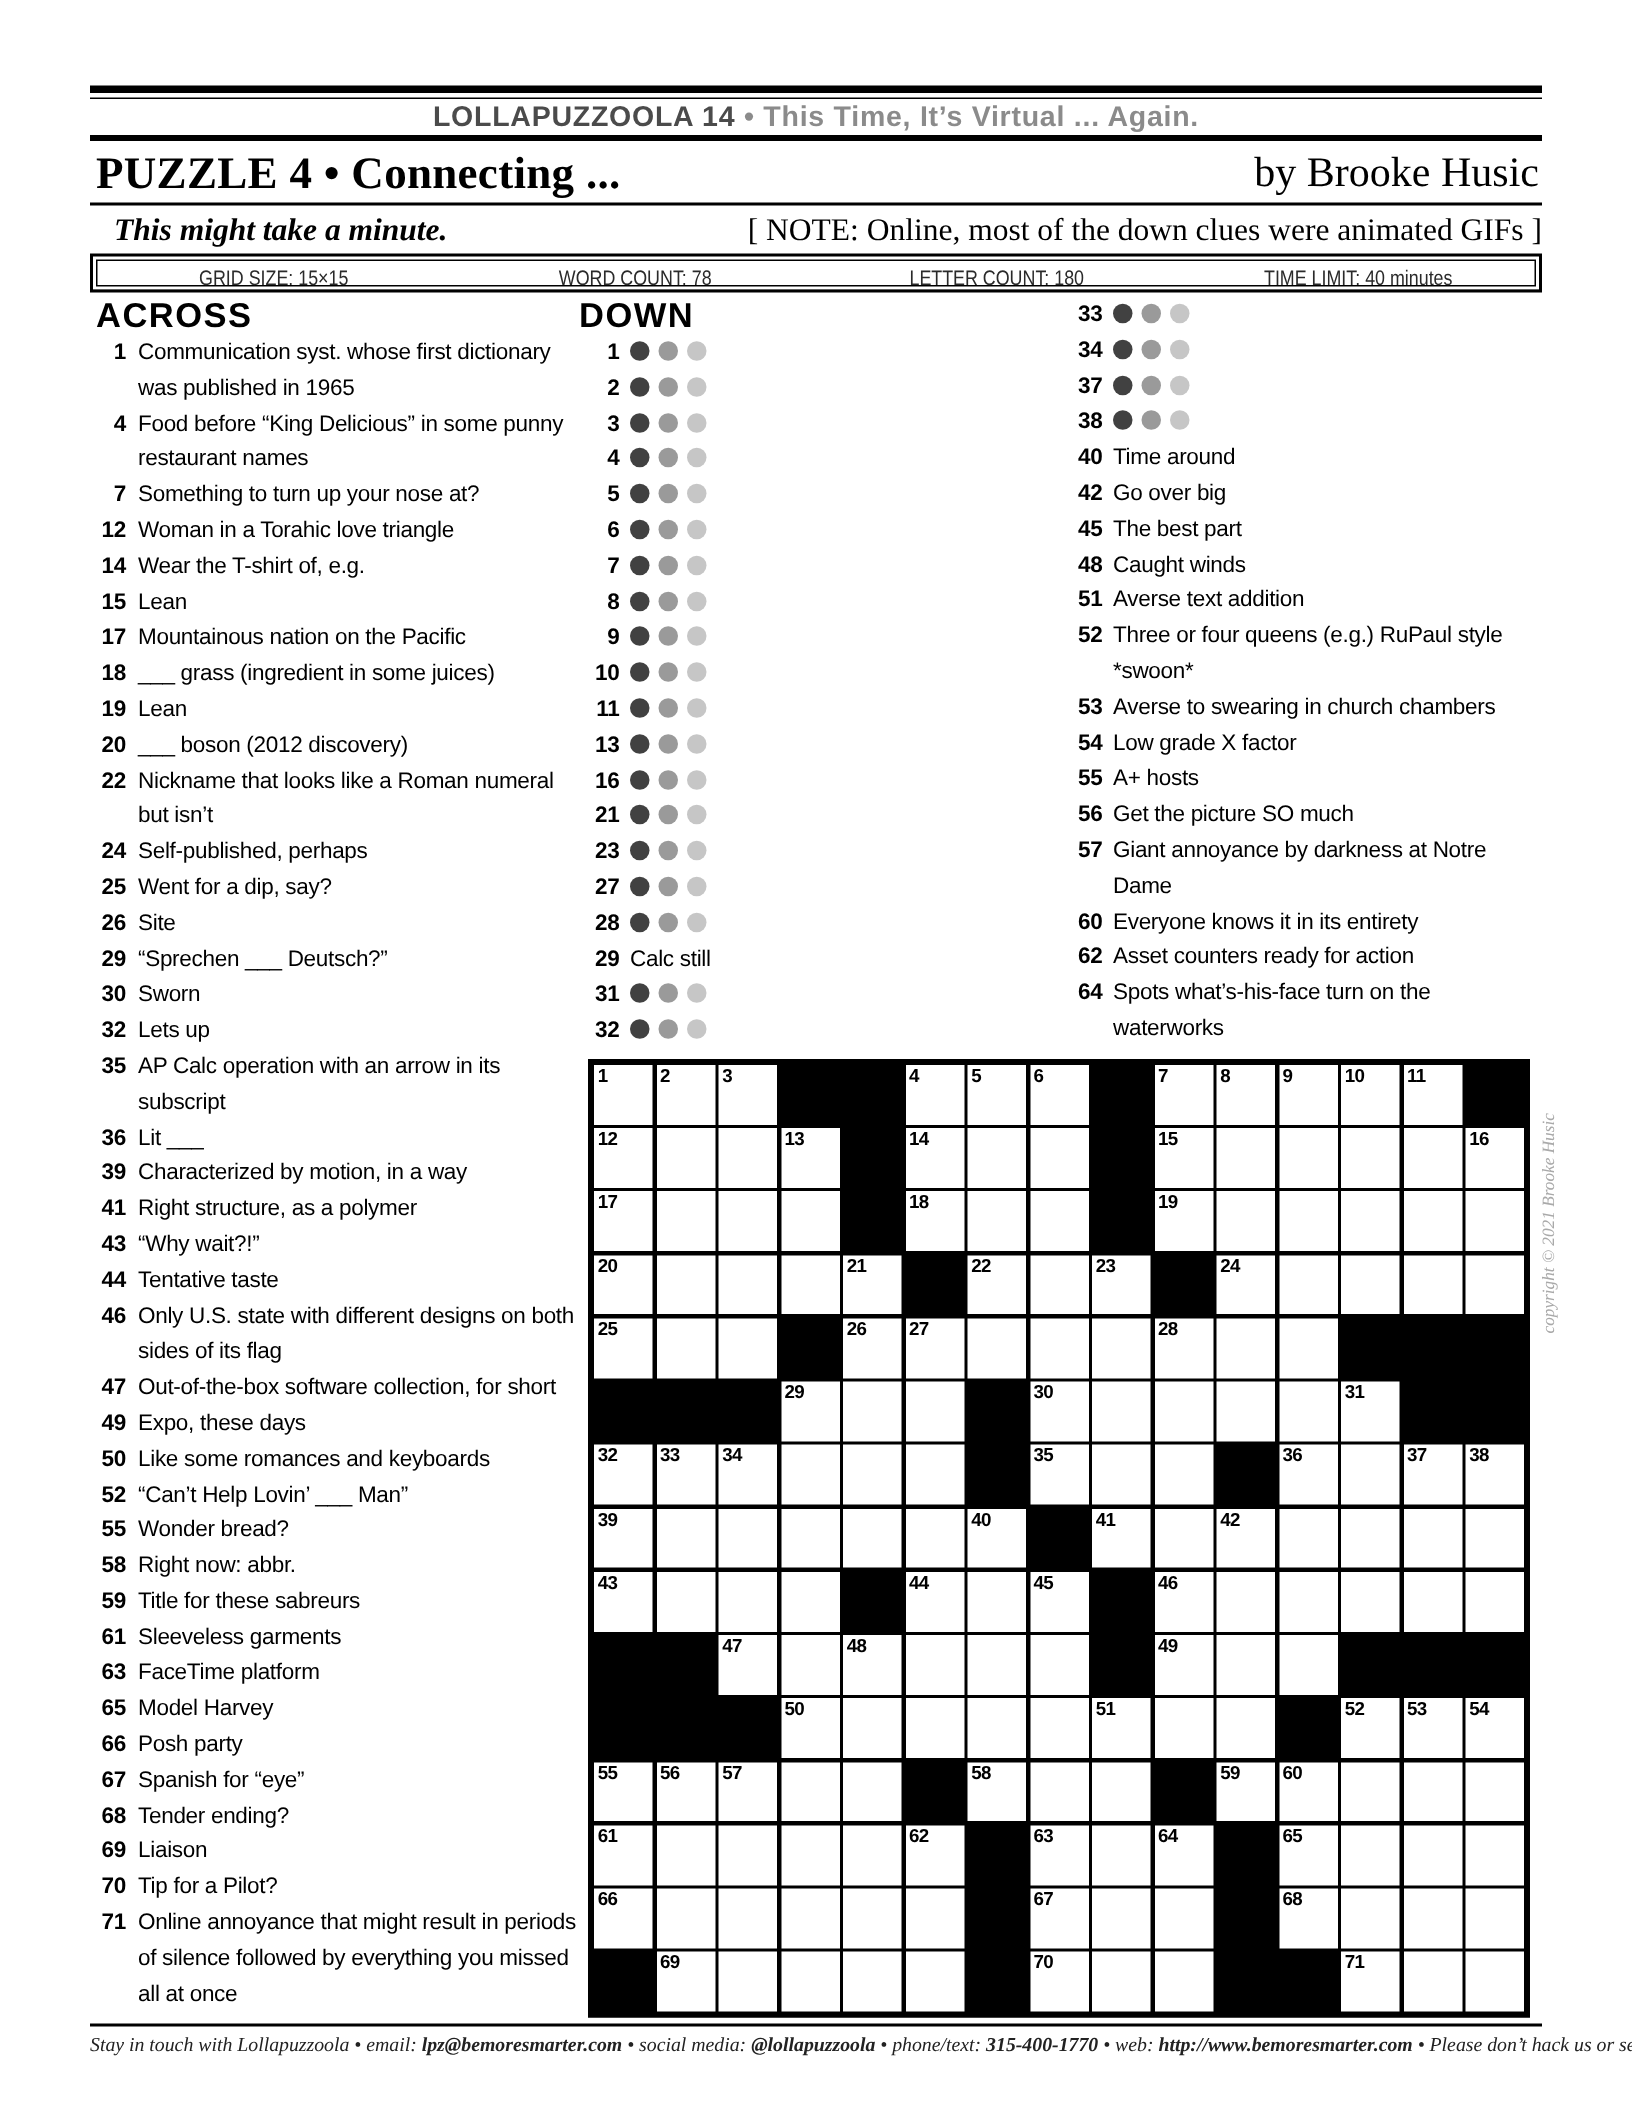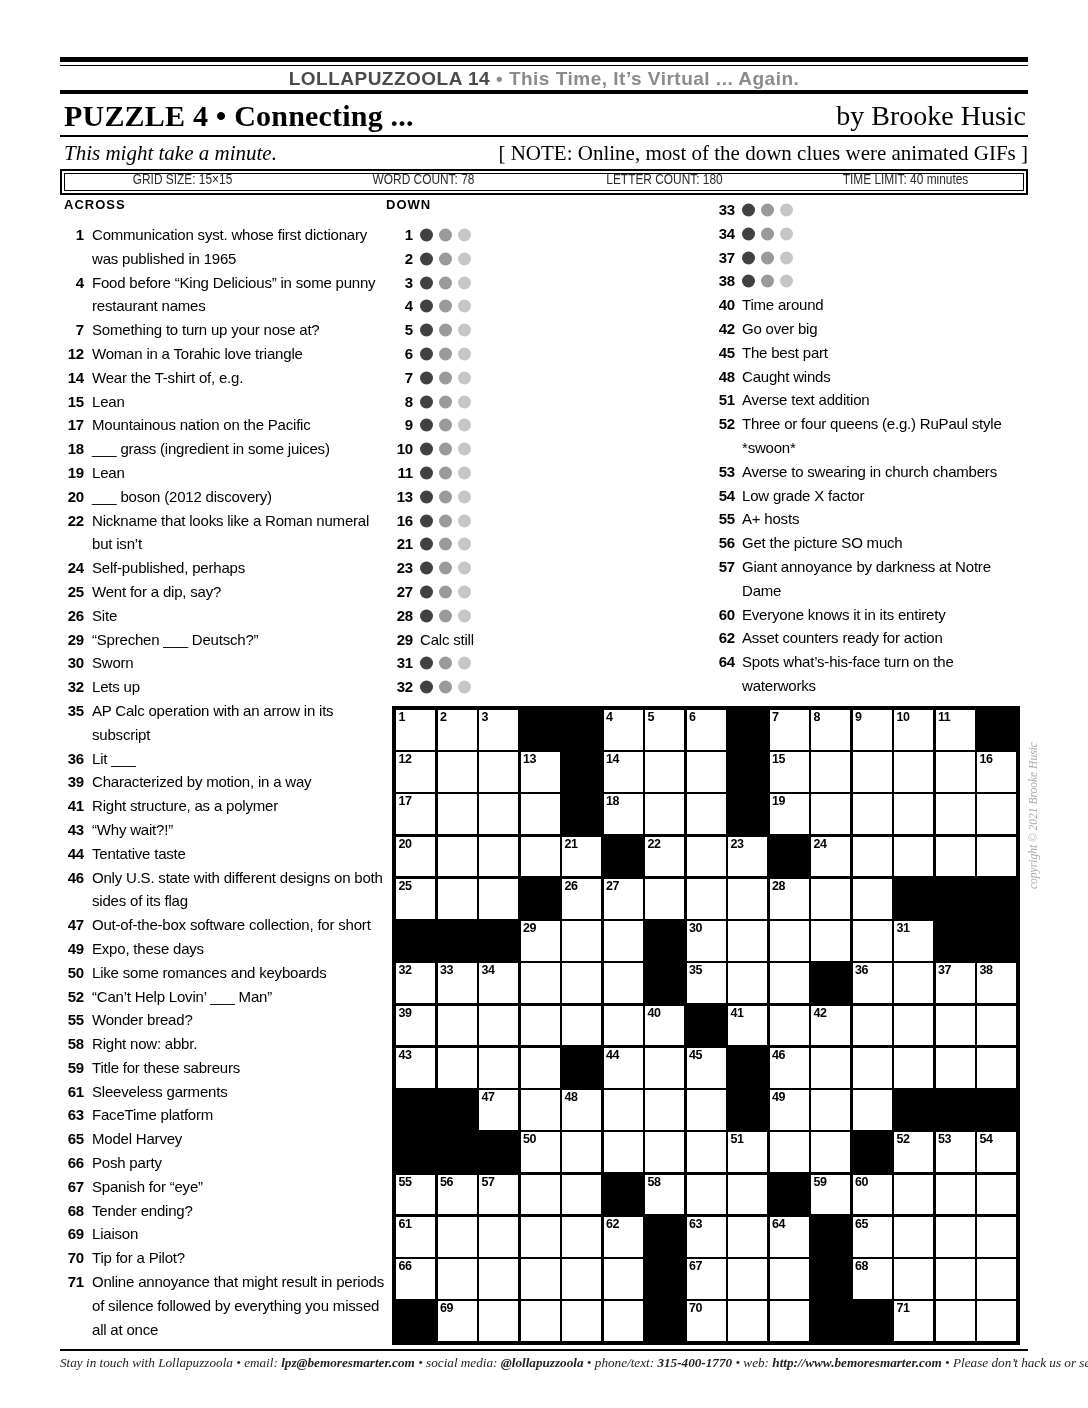--- a/index.html
+++ b/index.html
@@ -15,30 +15,30 @@
   .masthead{position:absolute;left:60px;top:68px;width:968px;text-align:center;
             font-size:19px;font-weight:700;letter-spacing:.5px;color:#8b8b8b;}
   .masthead .event{color:#4b4b4b;}
   
   .title-row{position:absolute;left:64px;top:99px;width:964px;height:34px;}
   .puzzle-title{position:absolute;left:0;top:0;font-family:"Liberation Serif",serif;
                 font-size:30px;font-weight:700;letter-spacing:.2px;}
   .byline{position:absolute;right:2px;top:1px;font-family:"Liberation Serif",serif;font-size:28px;}
   .sub-row{position:absolute;left:64px;top:141px;width:964px;height:28px;
            font-family:"Liberation Serif",serif;font-size:21px;}
-  .hint{position:absolute;left:0;top:0;font-style:italic;}
+  .hint{position:absolute;left:12px;top:0;font-style:italic;font-weight:bold;}
   .note{position:absolute;right:0;top:0;}
   
   .infobar{position:absolute;left:60px;top:169px;width:968px;height:26px;box-sizing:border-box;
            border:2px solid #000;box-shadow:inset 0 0 0 2px #fff, inset 0 0 0 3px #000;
-           display:flex;align-items:flex-start;}
+           display:flex;align-items:flex-end;}
   .info-item{flex:1;text-align:center;font-size:14px;color:#2a2a2a;letter-spacing:0;
              transform:scaleX(.85);white-space:nowrap;}
   
-  .col-head{position:absolute;font-size:13px;font-weight:800;letter-spacing:1px;}
+  .col-head{position:absolute;font-size:23px;font-weight:800;letter-spacing:1px;}
   #across-head{left:64px;top:197px;}
   #down-head{left:386px;top:197px;}
   .clue-list{position:absolute;font-size:15px;line-height:23.8px;letter-spacing:-.2px;}
   #across-list{left:64px;top:223px;width:322px;}
   #down-list-1{left:386px;top:223px;width:300px;}
   #down-list-2{left:708px;top:198px;width:322px;}
   .clue{display:flex;}
   .clue .num{width:20px;min-width:20px;text-align:right;font-weight:700;margin-right:8px;}
   #down-list-1 .num,#down-list-2 .num{width:27px;min-width:27px;margin-right:7px;}
   .clue .txt{flex:1;}

